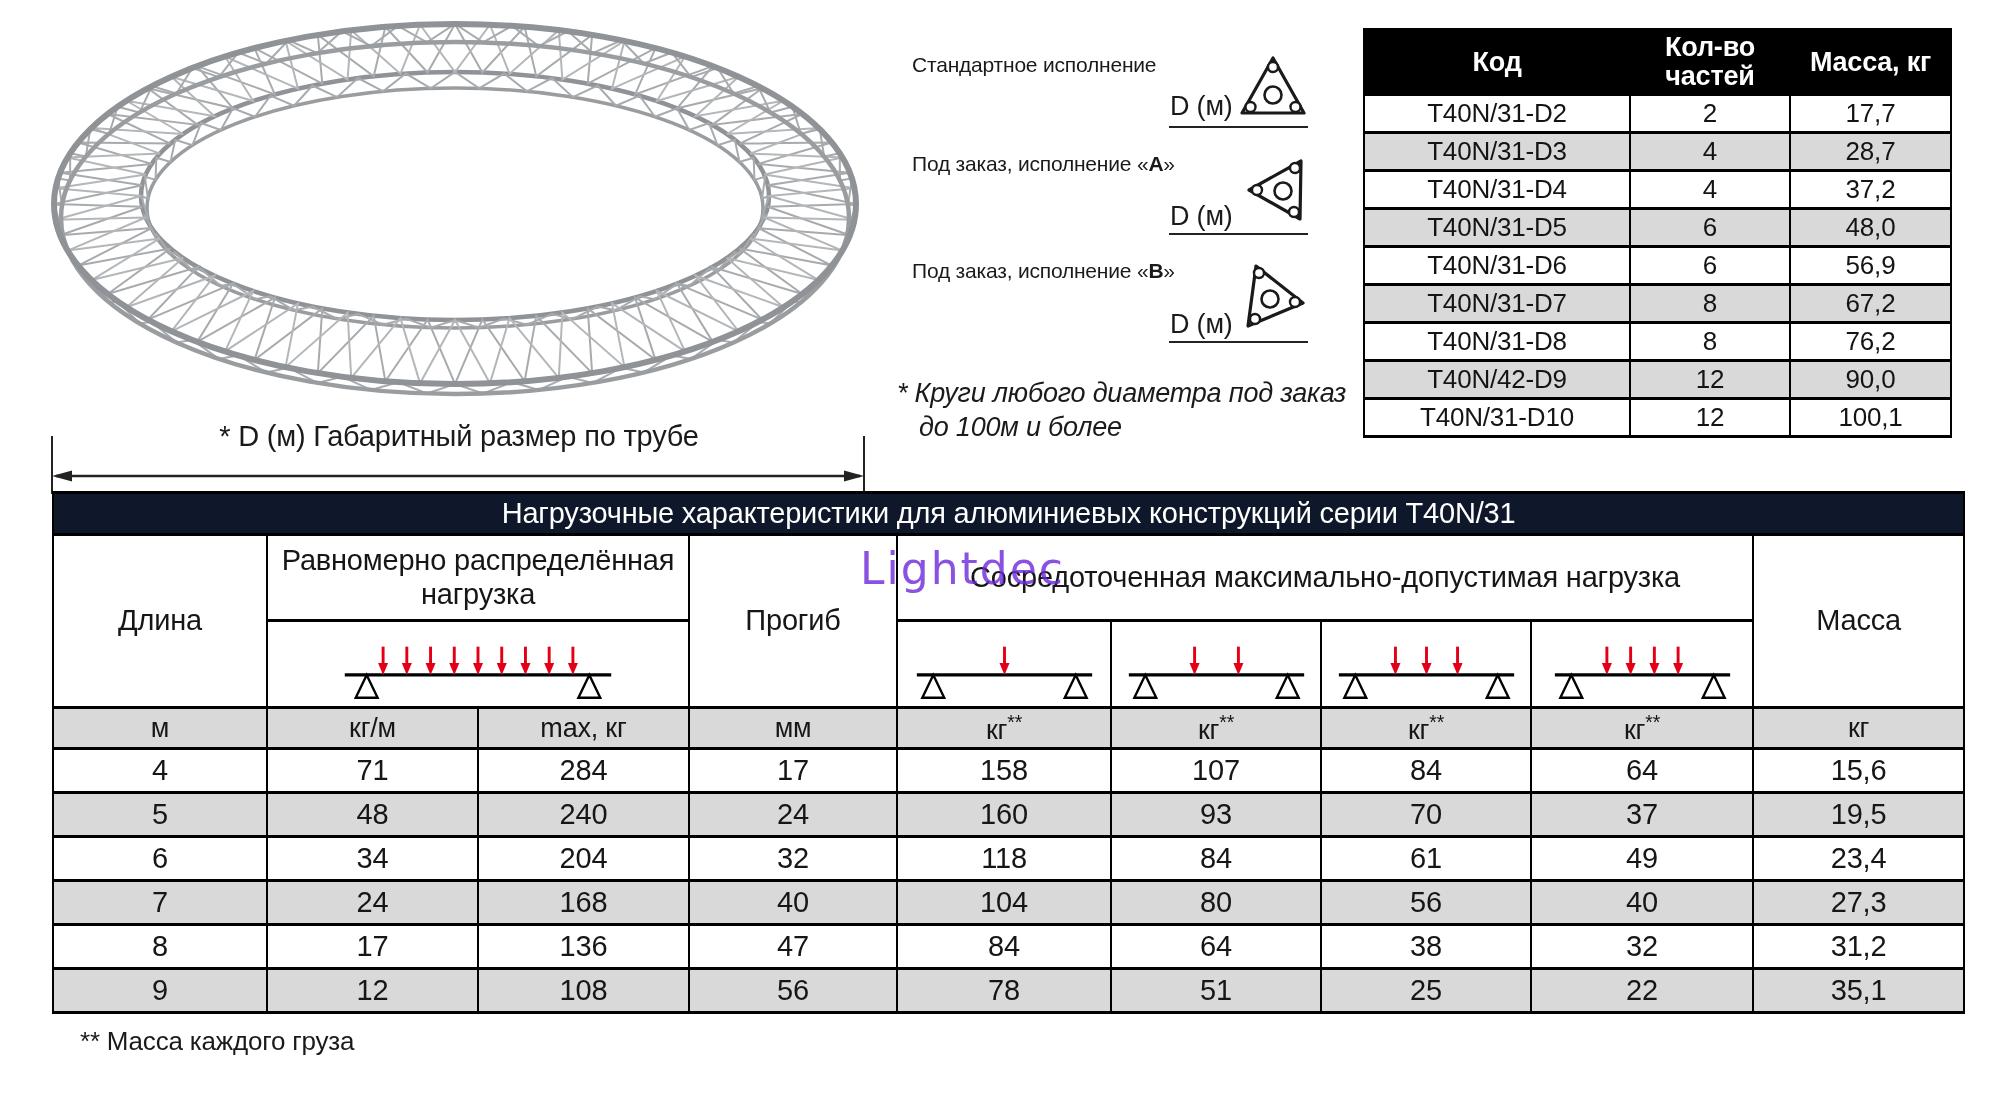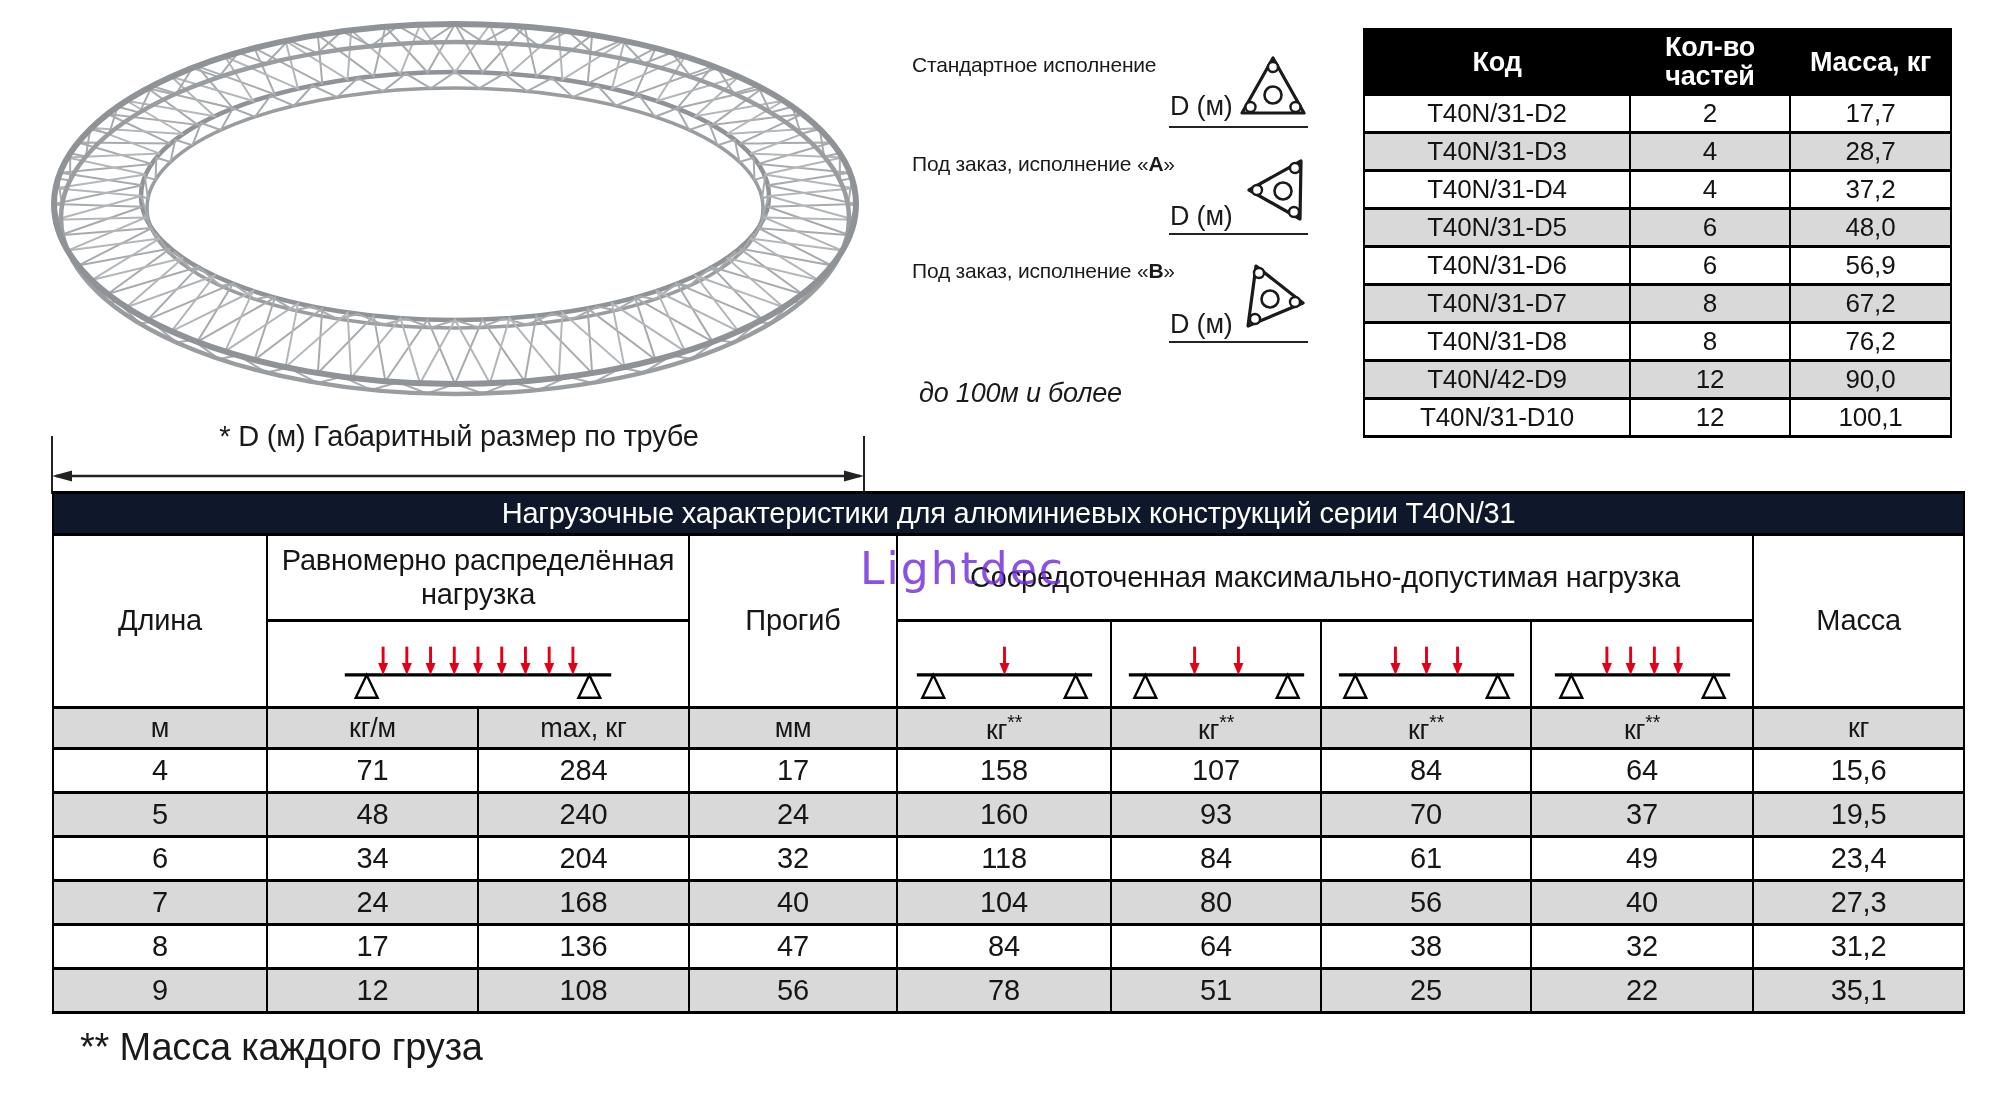--- a/index.html
+++ b/index.html
@@ -42,21 +42,21 @@
   .lt-title { background:#0f172a; color:#fff !important; font-size:29px; font-weight:bold; height:42px; }
   .lt-group-row th { height:86px; font-size:29px; line-height:1.15; padding:2px 12px; background:#fff; }
   .lt-side { font-size:30px; background:#fff; }
   .lt-diagram-row td { height:80px; padding:0; background:#fff; }
   .lt-diagram-row svg { display:block; margin:0 auto; }
   .lt-units-row td { height:41px; font-size:27px; background:#d9d9d9; }
   .lt-units-row sup { font-size:72%; }
   .load-table tbody.lt-body td { height:44px; font-size:29px; background:#fff; }
   .load-table tbody.lt-body tr.alt td { background:#d9d9d9; }
 
-  .bottom-footnote { position:absolute; left:80px; top:1026px; font-size:38px; color:#1a1a1a; }
+  .bottom-footnote { position:absolute; left:80px; top:1026px; font-size:26px; color:#1a1a1a; }
 
   .watermark { position:absolute; left:860px; top:543px; font-size:44px; color:#6d28d9;
                opacity:.8; letter-spacing:2px; z-index:4; pointer-events:none;
                font-family:"DejaVu Sans", sans-serif; font-weight:normal; }
 </style>
 </head>
 <body>
 
 <svg width="0" height="0" style="position:absolute" aria-hidden="true">
   <defs>
@@ -127,20 +127,21 @@
   <div class="opt-line" style="left:1169px; top:341px; width:139px"></div>
   <svg class="tri-svg" style="left:1241px; top:260px" width="66" height="74" viewBox="0 0 66 74">
     <polygon points="15,6 62,43 7,66" fill="#fff" stroke="#1a1a1a" stroke-width="3.2" stroke-linejoin="round"></polygon>
     <circle cx="18" cy="13" r="5" fill="#fff" stroke="#1a1a1a" stroke-width="2.4"></circle>
     <circle cx="54" cy="42" r="5" fill="#fff" stroke="#1a1a1a" stroke-width="2.4"></circle>
     <circle cx="14" cy="59" r="5" fill="#fff" stroke="#1a1a1a" stroke-width="2.4"></circle>
     <circle cx="29" cy="39" r="8.5" fill="#fff" stroke="#1a1a1a" stroke-width="2.6"></circle>
   </svg>
 
   <div class="mid-footnote">
+    <div class="fn1">* Круги любого диаметра под заказ</div>
     <div class="fn2">до 100м и более</div>
   </div>
 
   <table class="parts-table">
     <colgroup>
         <col style="width:266px">
         <col style="width:160px">
         <col style="width:161px">
       </colgroup>
     <thead>

